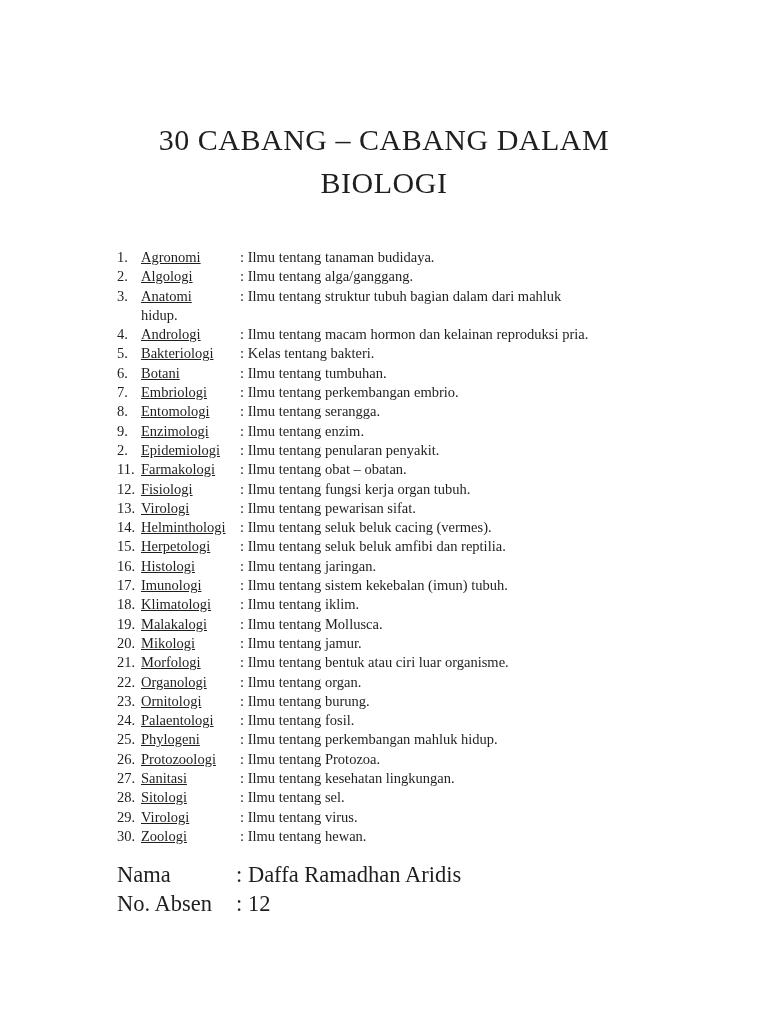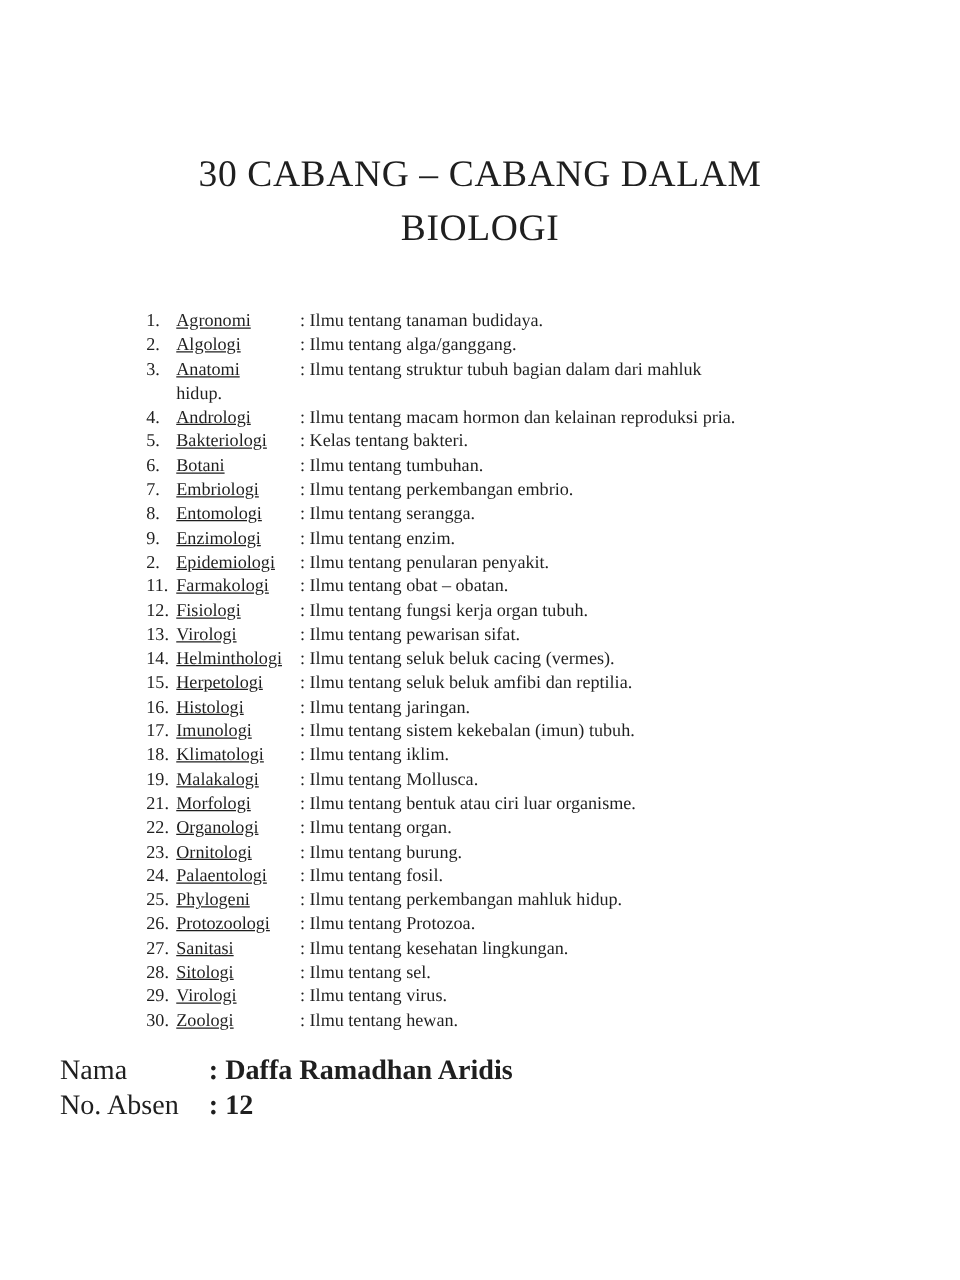--- a/index.html
+++ b/index.html
@@ -33,30 +33,30 @@
   .row {
     display: grid;
     grid-template-columns: 24px 99px 1fr;
   }
   .row .num   { white-space: nowrap; }
   .row .term  { white-space: nowrap; text-decoration: underline; }
   .row .def   { white-space: nowrap; }
   .row .cont  { grid-column: 2 / 4; white-space: nowrap; }
   .footer {
     margin-top: 15px;
-    padding-left: 48px;
+    padding-left: 117px;
     font-size: 22.5px;
     line-height: 28.5px;
   }
   .frow {
     display: grid;
     grid-template-columns: 119px 1fr;
   }
   .frow .flabel { white-space: nowrap; }
-  .frow .fvalue { white-space: nowrap; font-weight: bold; }
+  .frow .fvalue { white-space: nowrap; }
 </style>
 </head>
 <body>
 
 <div class="page">
 
   <div class="title">
     <div>30 CABANG – CABANG DALAM</div>
     <div>BIOLOGI</div>
   </div>
@@ -170,20 +170,25 @@
       <span class="term">Klimatologi</span>
       <span class="def">: Ilmu tentang iklim.</span>
     </div>
 
     <div class="row">
       <span class="num">19.</span>
       <span class="term">Malakalogi</span>
       <span class="def">: Ilmu tentang Mollusca.</span>
     </div>
 
+    <div class="row">
+      <span class="num">20.</span>
+      <span class="term">Mikologi</span>
+      <span class="def">: Ilmu tentang jamur.</span>
+    </div>
 
     <div class="row">
       <span class="num">21.</span>
       <span class="term">Morfologi</span>
       <span class="def">: Ilmu tentang bentuk atau ciri luar organisme.</span>
     </div>
 
     <div class="row">
       <span class="num">22.</span>
       <span class="term">Organologi</span>

